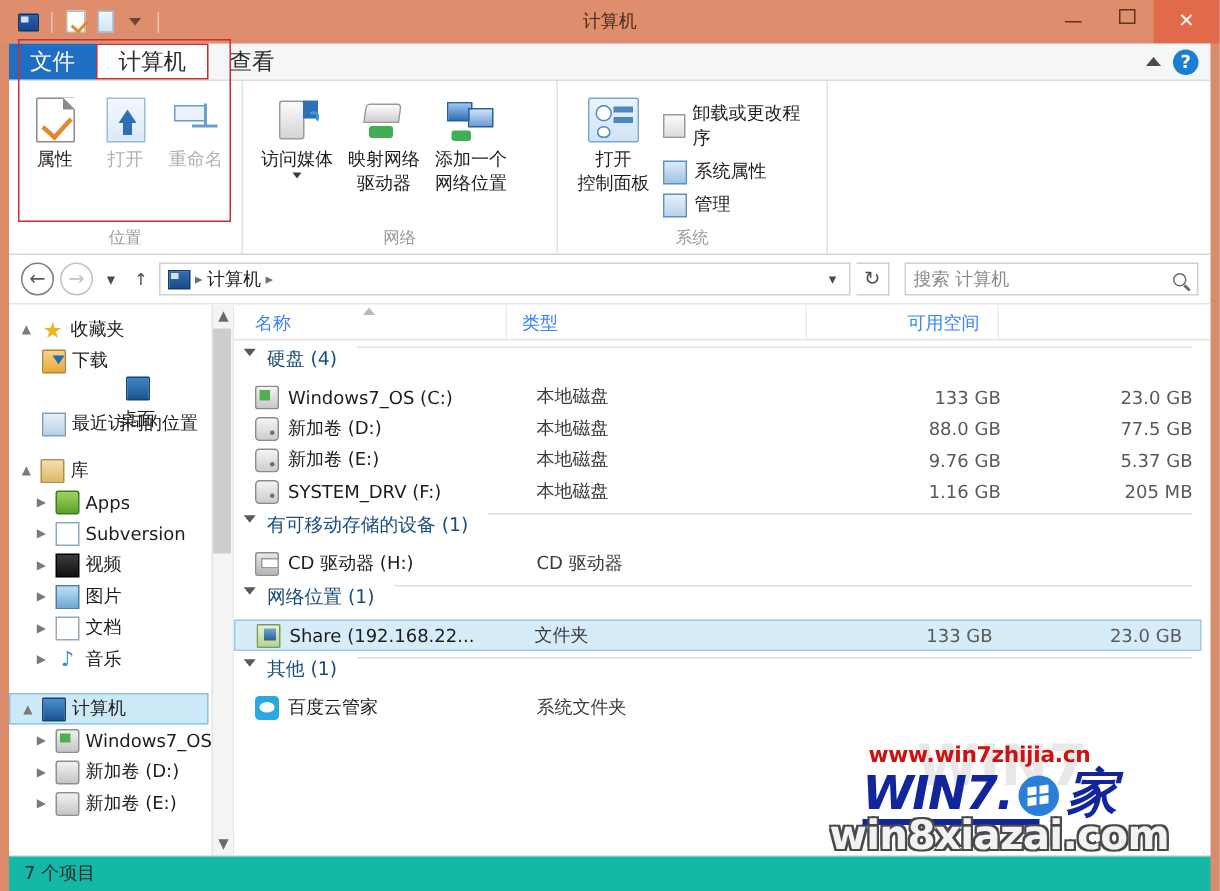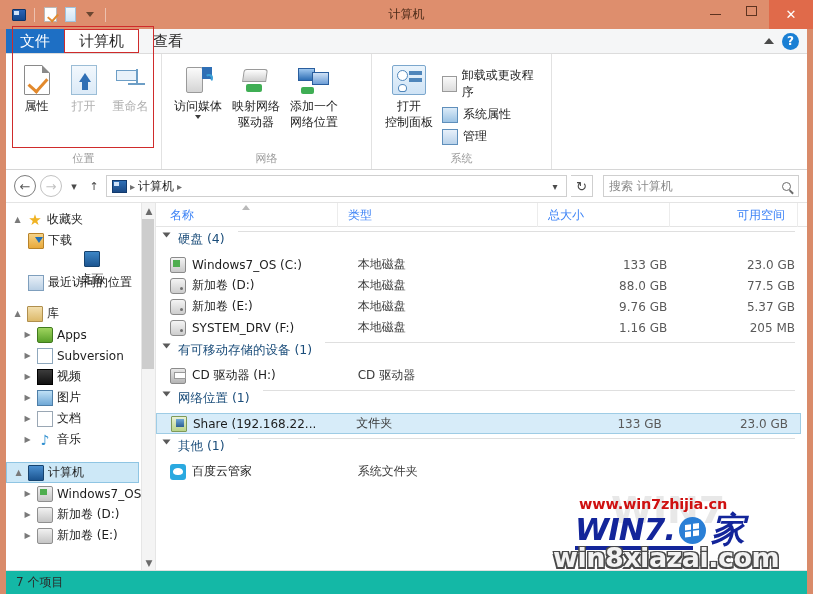--- a/index.html
+++ b/index.html
@@ -957,23 +957,20 @@
       </div>
     </div>
 
     <div class="listpane">
       <div class="colhdr">
         <div class="col c-name">
           <span>名称</span>
           <span class="sortmark"></span>
         </div>
         <div class="col c-type">类型</div>
-        <div class="col c-size" style="text-align:left;padding-left:10px;">
-          <span>总大小</span>
-        </div>
         <div class="col c-free" style="text-align:right;padding-left:10px;">
           <span>可用空间</span>
         </div>
       </div>
 
       <div class="rows">
 
         <div class="grouphdr">
           <span class="exp"></span>
           <span>硬盘 (4)</span>

